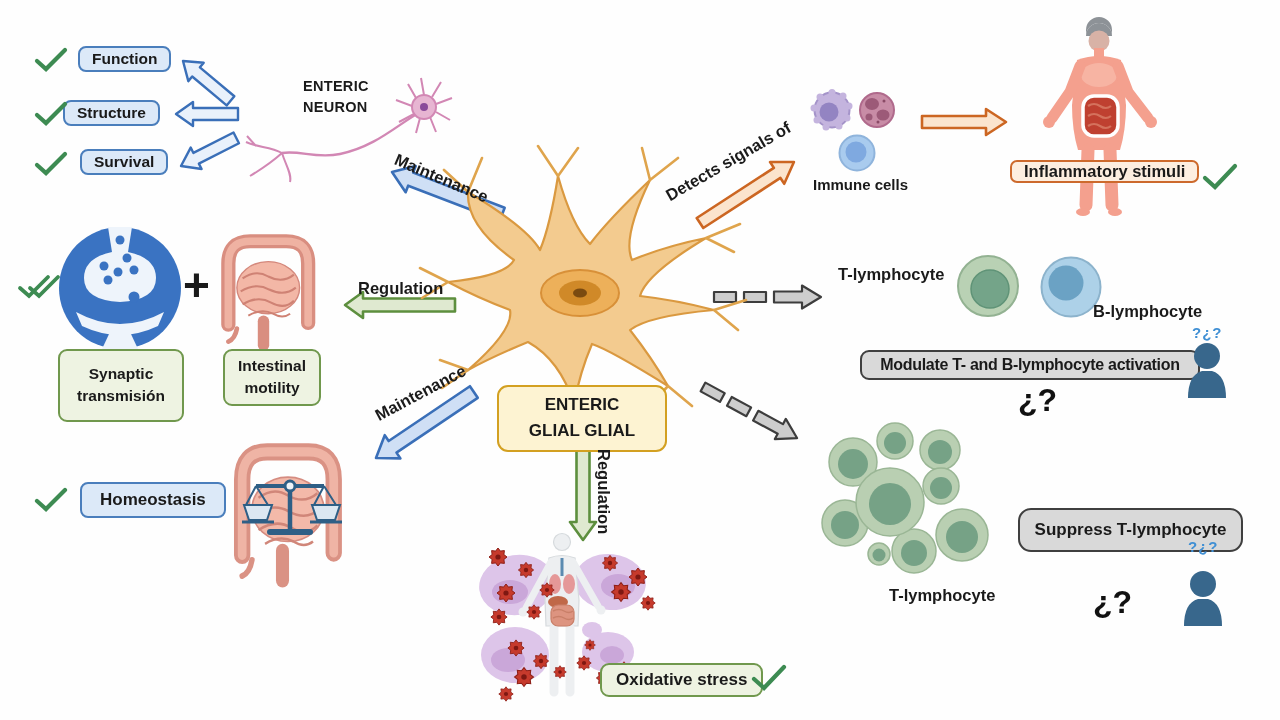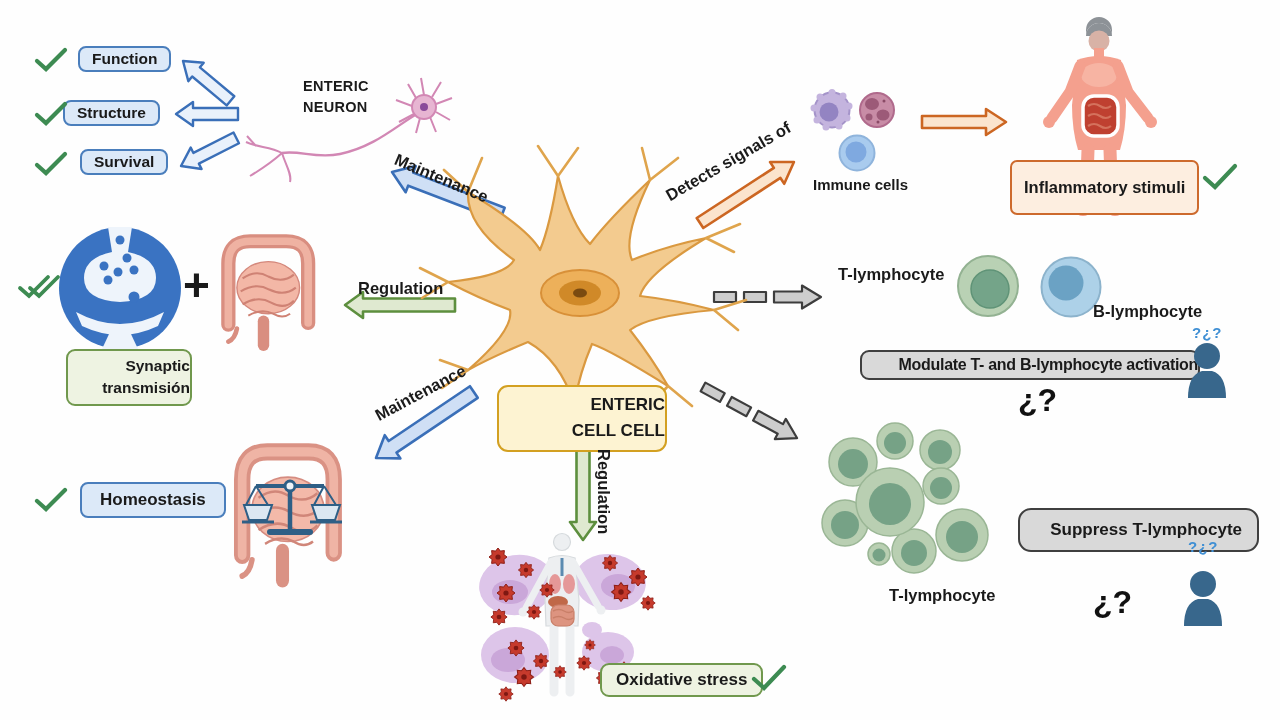--- a/index.html
+++ b/index.html
@@ -3,25 +3,25 @@
 <meta charset="utf-8">
 <style>
   html,body{margin:0;padding:0;background:#fff;}
   #canvas{position:relative;width:1280px;height:720px;background:#fefefe;overflow:hidden;
           font-family:"Liberation Sans",sans-serif;color:#1a1a1a;}
   svg.layer{position:absolute;left:0;top:0;pointer-events:none;}
   #art{z-index:1;}
   #overlay{z-index:6;}
   .abs{position:absolute;z-index:4;}
   .lbl{font-weight:bold;white-space:nowrap;}
-  .bx{position:absolute;z-index:3;font-weight:bold;text-align:right;white-space:nowrap;}
+  .bx{position:absolute;z-index:3;font-weight:bold;text-align:center;white-space:nowrap;}
   .bx-blue{background:#dce9f8;border:2px solid #4a7ebc;border-radius:8px;padding:2px 12px;font-size:15.5px;}
   .bx-green{background:#eef3e2;border:2px solid #70984d;border-radius:9px;}
   .bx-yellow{background:#fdf3d2;border:2.5px solid #d3a021;border-radius:11px;}
-  .bx-orange{background:#fdeee0;border:2px solid #cd6a2d;border-radius:7px;padding:16px 12px;font-size:16.5px;}
+  .bx-orange{background:#fdeee0;border:2px solid #cd6a2d;border-radius:7px;padding:0 12px;font-size:16.5px;}
   .bx-gray{background:#d9d9d9;border:2px solid #3f3f3f;border-radius:9px;}
   .check{position:absolute;z-index:5;}
   .qsmall{position:absolute;z-index:7;font-weight:bold;font-size:15px;color:#3f8fd4;letter-spacing:1px;}
   .qbig{position:absolute;z-index:5;font-weight:bold;font-size:32px;color:#111;}
   .rot{transform-origin:left top;}
 </style>
 </head>
 <body>
 
 <div id="canvas">
@@ -299,44 +299,48 @@
 </div>
 
 <div class="abs lbl rot" style="left:399px;top:150px;font-size:16.5px;transform:rotate(23deg)">Maintenance</div>
 <div class="abs lbl" style="left:358px;top:279px;font-size:16.5px">Regulation</div>
 <div class="abs lbl rot" style="left:372px;top:408px;font-size:16.5px;transform:rotate(-28deg)">Maintenance</div>
 <div class="abs lbl rot" style="left:613px;top:449px;font-size:16.5px;transform:rotate(90deg)">Regulation</div>
 <div class="abs lbl rot" style="left:672px;top:186px;font-size:16.5px;transform:rotate(-30deg);transform-origin:left bottom">Detects signals of</div>
 
 <div class="abs lbl" style="left:183px;top:258px;font-size:46px;z-index:4">+</div>
 
-<div class="bx bx-green" style="left:66px;top:349px;width:122px;padding:4px 0;font-size:15.5px;line-height:1.45">
+<div class="bx bx-green" style="left:58px;top:349px;width:122px;padding:12px 0;font-size:15.5px;line-height:1.45">
   <span style="display:block">Synaptic</span>
   <span style="display:block">transmisión</span>
 </div>
+<div class="bx bx-green" style="left:223px;top:349px;width:94px;padding:4px 0;font-size:15.5px;line-height:1.45">
+  <span style="display:block">Intestinal</span>
+  <span style="display:block">motility</span>
+</div>
 
 <div class="bx bx-blue" style="left:80px;top:482px;padding:6px 18px;font-size:17px">Homeostasis</div>
 
 <div class="bx bx-yellow" style="left:497px;top:385px;width:166px;padding:5px 0;font-size:17px;line-height:1.55">
   <span style="display:block">ENTERIC</span>
-  <span style="display:block">CELL CELL</span>
+  <span style="display:block">GLIAL GLIAL</span>
 </div>
 
 <div class="bx bx-green" style="left:600px;top:663px;padding:5px 14px;font-size:17px">Oxidative stress</div>
 
 <div class="abs lbl" style="left:813px;top:176px;font-size:15px">Immune cells</div>
 <div class="bx bx-orange" style="left:1010px;top:160px">Inflammatory stimuli</div>
 
 <div class="abs lbl" style="left:838px;top:265px;font-size:16.5px">T-lymphocyte</div>
 <div class="abs lbl" style="left:1093px;top:302px;font-size:16.5px">B-lymphocyte</div>
 
 <div class="bx bx-gray" style="left:860px;top:350px;width:336px;padding:4px 0;font-size:16px;letter-spacing:-0.3px">Modulate T- and B-lymphocyte activation</div>
 <span class="qsmall" style="left:1192px;top:324px">?¿?</span>
 <div class="qbig" style="left:1018px;top:382px">¿?</div>
 
 <div class="abs lbl" style="left:889px;top:586px;font-size:16.5px">T-lymphocyte</div>
-<div class="bx bx-gray" style="left:1018px;top:508px;width:207px;padding:7px 15px;font-size:17px;line-height:1.5;border-radius:13px">
+<div class="bx bx-gray" style="left:1018px;top:508px;width:207px;padding:7px 7px;font-size:17px;line-height:1.5;border-radius:13px">
   <span style="display:block">Suppress T-lymphocyte</span>
 </div>
 <span class="qsmall" style="left:1188px;top:538px">?¿?</span>
 <div class="qbig" style="left:1093px;top:584px">¿?</div>
 
 </div>
 
 </body></html>

